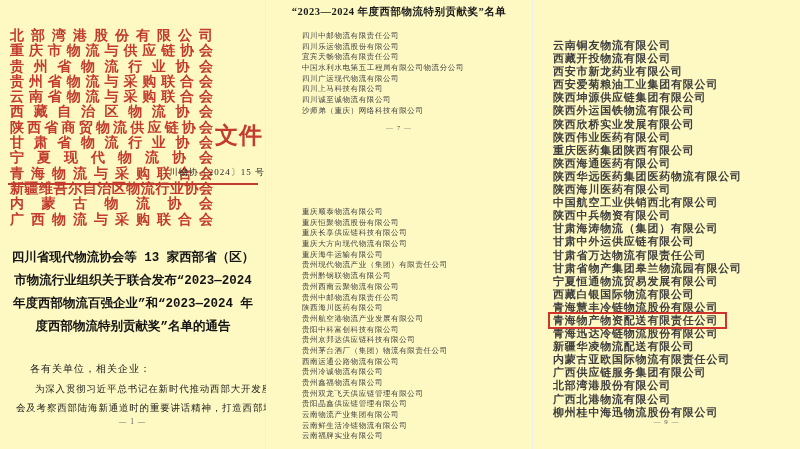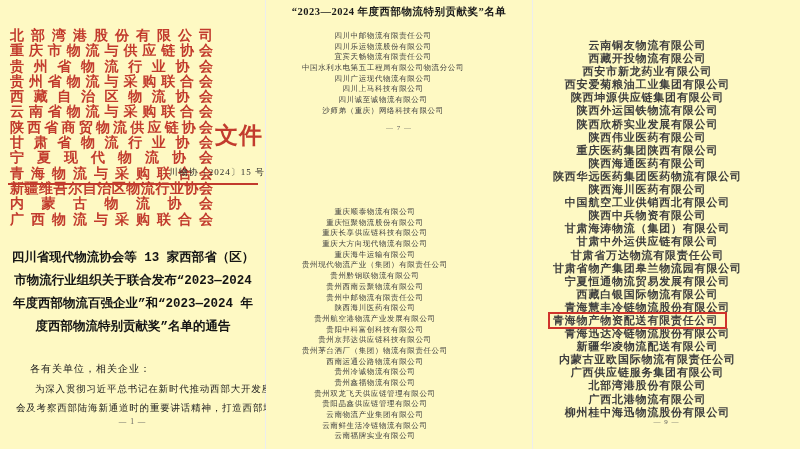--- a/index.html
+++ b/index.html
@@ -51,21 +51,21 @@
   .p1-body .b-line:first-child { padding-left:19px; }
   .pagenum { position:absolute; left:0; width:100%; text-align:center; font-size:7.5px; color:#5a5a5a; letter-spacing:1px; }
   #p1 .pagenum { top:417px; }
 
   
   .p2-header {
     position:absolute; top:5px; left:0; width:100%; text-align:center;
     font-size:10.5px; font-weight:bold; letter-spacing:0.5px; color:#1a1a1a;
     white-space:nowrap;
   }
-  .co-list { position:absolute;text-align:center; }
+  .co-list { position:absolute; }
   .co-list .li {
     font-size:7.5px; line-height:10.7px; height:10.7px;
     letter-spacing:0.6px; color:#3f3f3f; white-space:nowrap;
   }
   #list-a { top:31px; left:36px; }
   #list-b { top:207px; left:36px; }
   #p2 .pagenum { top:124px; font-size:7px; }
 
   
   #list-c { top:39px; left:20px; }
@@ -83,22 +83,22 @@
 <body>
 
 <div id="stage">
 
   <div class="page" id="p1">
     <div class="org-block">
         <div class="org-line">北部湾港股份有限公司</div>
         <div class="org-line">重庆市物流与供应链协会</div>
         <div class="org-line">贵州省物流行业协会</div>
         <div class="org-line">贵州省物流与采购联合会</div>
+        <div class="org-line">云南省物流与采购联合会</div>
         <div class="org-line">西藏自治区物流协会</div>
-        <div class="org-line">云南省物流与采购联合会</div>
         <div class="org-line">陕西省商贸物流供应链协会</div>
         <div class="org-line">甘肃省物流行业协会</div>
         <div class="org-line">宁夏现代物流协会</div>
         <div class="org-line">青海物流与采购联合会</div>
         <div class="org-line">新疆维吾尔自治区物流行业协会</div>
         <div class="org-line">内蒙古物流协会</div>
         <div class="org-line">广西物流与采购联合会</div>
       </div>
     <div class="doc-label">文件</div>
     <div class="doc-number">川物协〔2024〕15 号</div>

